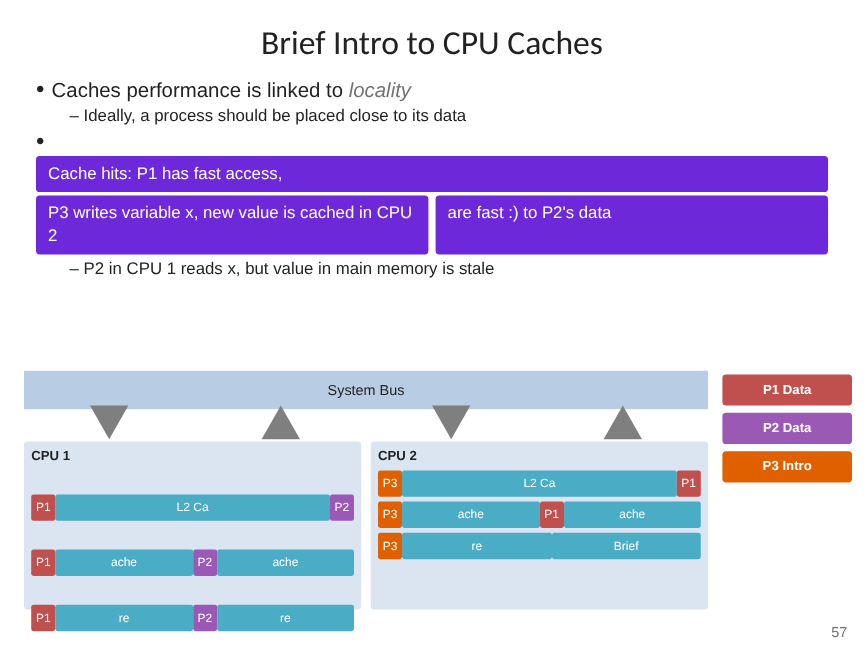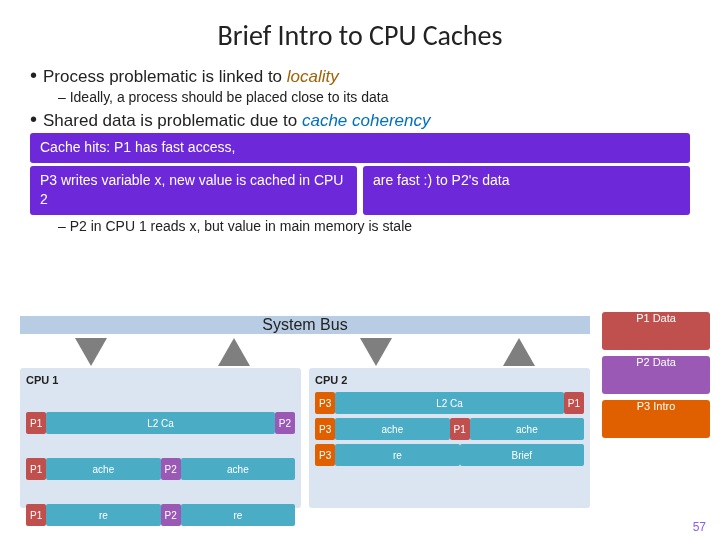--- a/index.html
+++ b/index.html
@@ -39,21 +39,21 @@
       display: flex;
       align-items: baseline;
       gap: 6px;
     }
 
     .bullet-main .bullet-dot {
       font-size: 20px;
       line-height: 1;
     }
 
-    .highlight-orange { color: #a16207; font-style: italic; text-align: right; }
+    .highlight-orange { color: #737373; font-style: italic; text-align: right; }
     .highlight-blue { color: #0070c0; font-style: italic; }
 
     .bullet-sub {
       font-size: 14px;
       color: #222;
       margin-left: 28px;
       margin-bottom: 2px;
     }
 
     .red-box-row {
@@ -87,26 +87,26 @@
       top: 0;
       left: 0;
       right: 120px;
       height: 26px;
       display: flex;
       align-items: center;
     }
 
     .system-bus-bar {
       background: #b8cce4;
-      height: 18px;
+      height: 32px;
       flex: 1;
       display: flex;
       align-items: center;
       justify-content: center;
-      font-size: 16px;
+      font-size: 12px;
       color: #222;
       position: relative;
     }
 
     
     .cpu-boxes {
       position: absolute;
       top: 56px;
       left: 0;
       right: 120px;
@@ -165,36 +165,37 @@
       display: flex;
       flex-direction: column;
       gap: 6px;
     }
 
     .data-box {
       border-radius: 3px;
       font-size: 11px;
       color: #fff;
       display: flex;
+      align-items: center;
       justify-content: center;
-      height: 38px;
-      font-weight: normal;
+      height: 26px;
+      font-weight: bold;
     }
 
     .data-p1 { background: #c0504d; }
     .data-p2 { background: #9b59b6; }
     .data-p3 { background: #e06000; }
 
     
     .page-num {
       position: absolute;
       bottom: 6px;
       right: 14px;
       font-size: 12px;
-      color: #8b5cf6;
+      color: #737373;
       margin-top: 46px;
     }
 
     
     .arrows-row {
       position: absolute;
       top: 26px;
       left: 0;
       right: 120px;
       height: 30px;
@@ -227,32 +228,29 @@
 <body>
 
 <div class="slide">
 
   <div class="title">Brief Intro to CPU Caches</div>
 
   <div class="bullet-section">
     <div class="bullet-main">
       <span class="bullet-dot">•</span>
       <span>
-        <span>Process problematic is linked to </span><span class="highlight-orange">locality</span>
+        <span>Caches performance is linked to </span><span class="highlight-orange">locality</span>
       </span>
     </div>
     <div class="bullet-sub">– Ideally, a process should be placed close to its data</div>
   </div>
 
   <div class="bullet-section">
     <div class="bullet-main">
       <span class="bullet-dot">•</span>
-      <span>
-        <span>Shared data is problematic due to </span><span class="highlight-blue">cache coherency</span>
-      </span>
     </div>
 
     <div class="red-box-row">
       <div class="red-box-half">
         <span>Cache hits: P1 has fast access,</span>
       </div>
     </div>
     <div class="red-box-row">
       <div class="red-box-half">
         <span>P3 writes variable x, new value is cached in CPU 2</span>

